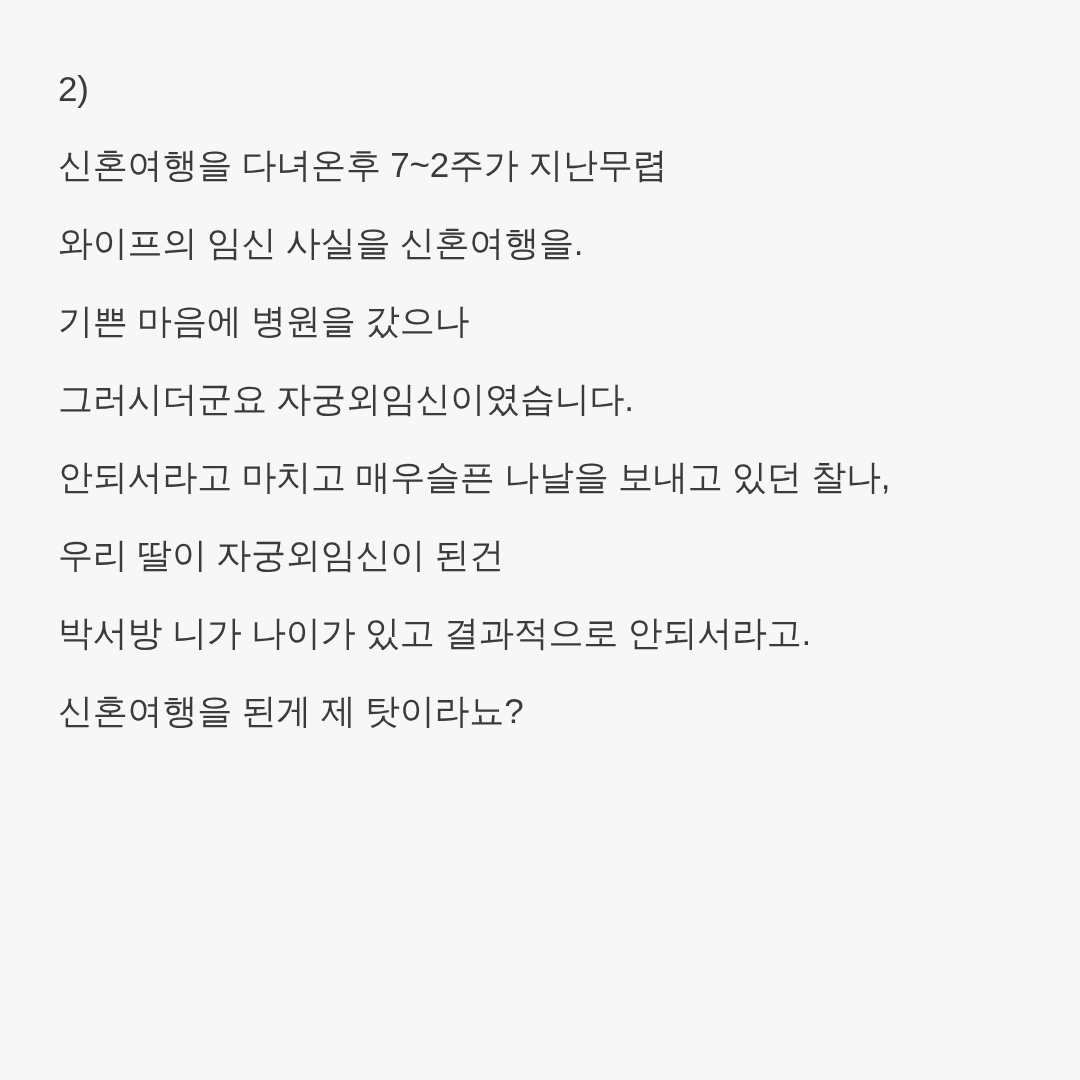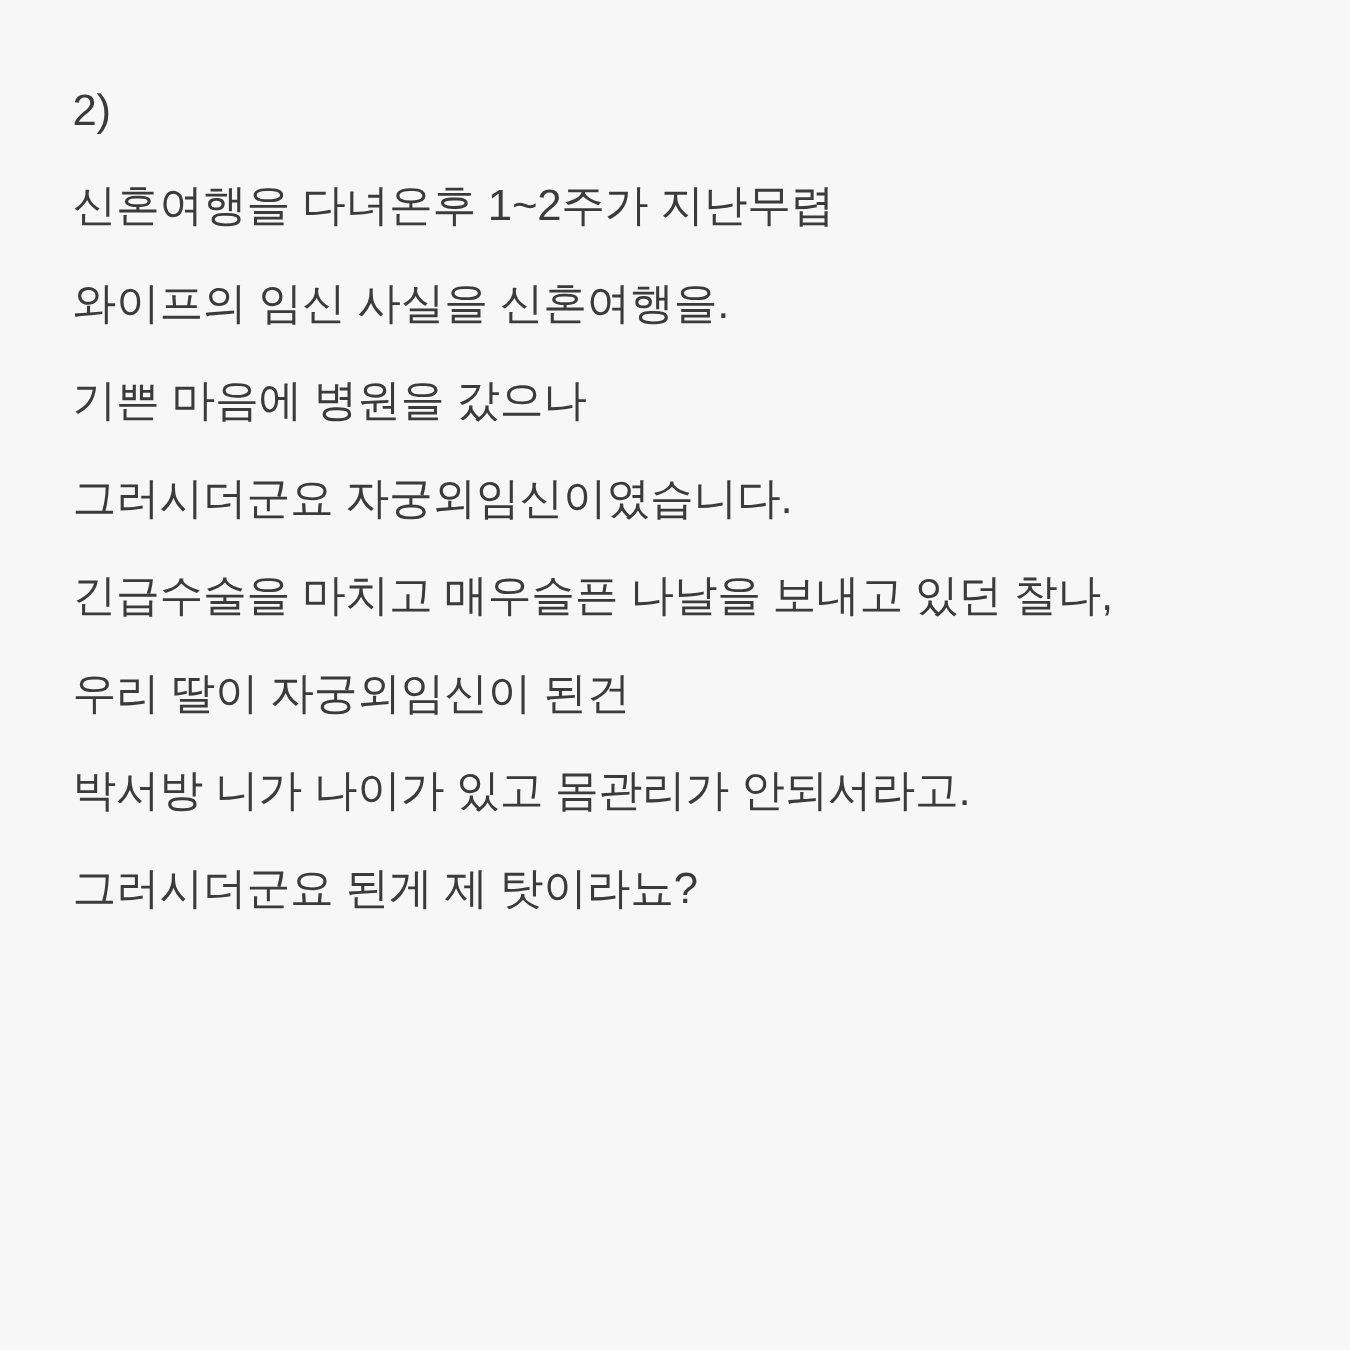--- a/index.html
+++ b/index.html
@@ -34,22 +34,22 @@
   .line.first {
     line-height: 74px;
   }
 </style>
 </head>
 <body>
 
 <div class="page">
   <div class="text-block">
     <div class="line first">2)</div>
-    <div class="line">신혼여행을 다녀온후 1~2주가 지난무렵</div>
+    <div class="line">신혼여행을 다녀온후 7~2주가 지난무렵</div>
     <div class="line">와이프의 임신 사실을 신혼여행을.</div>
     <div class="line">기쁜 마음에 병원을 갔으나</div>
     <div class="line">그러시더군요 자궁외임신이였습니다.</div>
-    <div class="line">긴급수술을 마치고 매우슬픈 나날을 보내고 있던 찰나,</div>
+    <div class="line">안되서라고 마치고 매우슬픈 나날을 보내고 있던 찰나,</div>
     <div class="line">우리 딸이 자궁외임신이 된건</div>
-    <div class="line">박서방 니가 나이가 있고 몸관리가 안되서라고.</div>
-    <div class="line">그러시더군요 된게 제 탓이라뇨?</div>
+    <div class="line">박서방 니가 나이가 있고 결과적으로 안되서라고.</div>
+    <div class="line">신혼여행을 된게 제 탓이라뇨?</div>
   </div>
 </div>
 
 </body></html>

